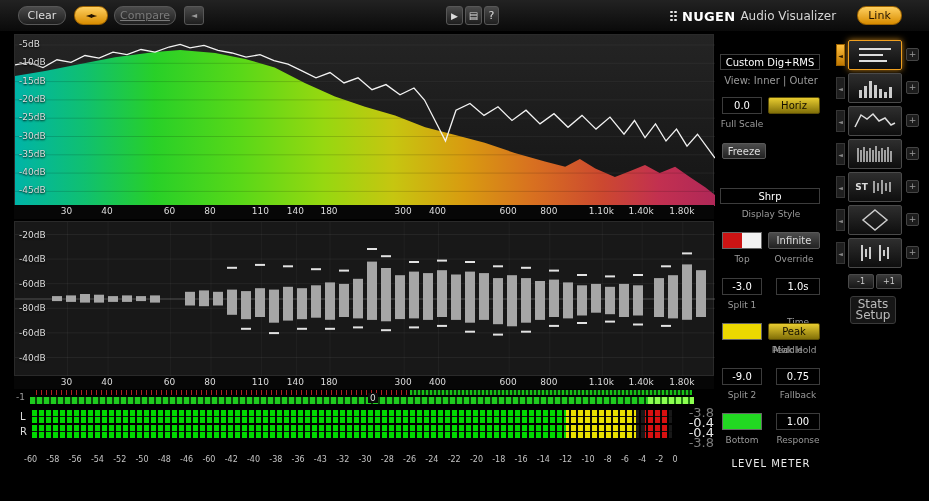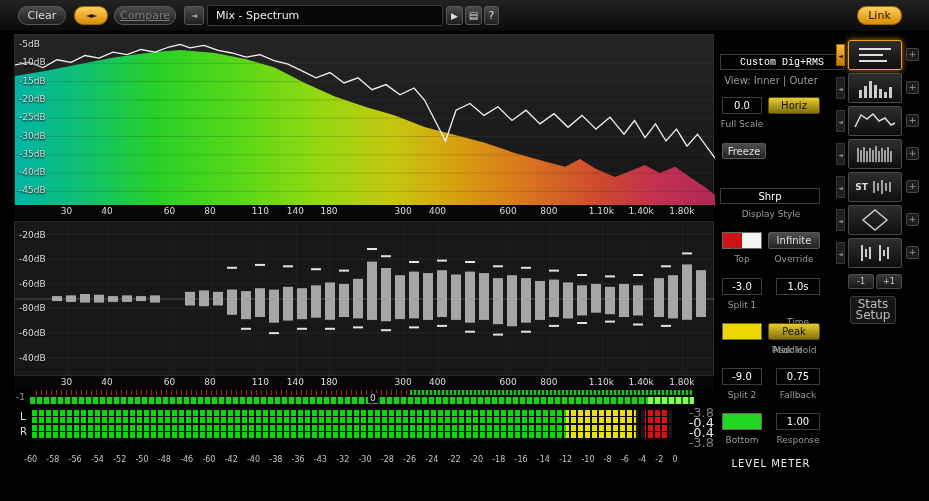--- a/index.html
+++ b/index.html
@@ -96,26 +96,35 @@
 </head>
 <body>
 
 <div class="app">
 
   <div class="topbar">
     <div class="tb-btn" style="left:18px;width:48px;">Clear</div>
     <div class="tb-btn orange" style="left:74px;width:34px;font-size:8px;letter-spacing:-1px;">◄►</div>
     <div class="tb-btn dim" style="left:114px;width:62px;">Compare</div>
     <div class="tb-btn sq" style="left:184px;width:20px;font-size:8px;color:#999;">◄</div>
-    <div class="preset-select">
-      <span>Mix - Spectrum</span>
-    </div>
     <div class="tb-btn sq" style="left:446px;width:17px;font-size:9px;">▶</div>
     <div class="tb-btn sq" style="left:465px;width:17px;font-size:10px;">▤</div>
     <div class="tb-btn sq" style="left:484px;width:15px;font-size:11px;">?</div>
+    <div id="logo">
+      <span class="logo-dots">
+          <span></span>
+          <span></span>
+          <span></span>
+          <span></span>
+          <span></span>
+          <span></span>
+        </span>
+      <span class="logo-name">NUGEN</span>
+      <span class="logo-sub">Audio Visualizer</span>
+    </div>
     <div class="tb-btn orange" style="left:857px;width:45px;">Link</div>
   </div>
 
   <div id="spec-panel" class="panel">
     <svg id="spec-svg" width="700" height="171">
         <defs>
           <linearGradient id="sg" x1="0" y1="0" x2="1" y2="0">
             <stop offset="0%" stop-color="#00b4a8"></stop>
             <stop offset="10%" stop-color="#10c070"></stop>
             <stop offset="20%" stop-color="#28d028"></stop>
@@ -380,21 +389,21 @@
       <span>-12</span>
       <span>-10</span>
       <span>-8</span>
       <span>-6</span>
       <span>-4</span>
       <span>-2</span>
       <span>0</span>
     </div>
 
   <div id="controls">
-    <div class="ctl-box" style="left:2px;top:20px;width:124px;height:16px;font-family:Liberation Mono, monospace;">Custom Dig+RMS</div>
+    <div class="ctl-box" style="left:2px;top:20px;width:100px;height:16px;">Custom Dig+RMS</div>
     <div class="ctl-label" style="left:0;top:41px;width:106px;font-size:10px;">View: Inner | Outer</div>
     <div class="ctl-box" style="left:4px;top:63px;width:40px;height:17px;">0.0</div>
     <div class="ctl-btn-olive" style="left:50px;top:63px;width:52px;height:17px;">Horiz</div>
     <div class="ctl-label" style="left:0;top:85px;width:48px;">Full Scale</div>
     <div class="ctl-btn-dark" style="left:4px;top:109px;width:44px;height:16px;">Freeze</div>
     <div class="ctl-box" style="left:2px;top:154px;width:100px;height:16px;">Shrp</div>
     <div class="ctl-label" style="left:0;top:175px;width:106px;">Display Style</div>
     <div id="swatch-top" class="swatch" style="left: 4px; top: 198px; width: 40px; height: 17px; background: linear-gradient(90deg, rgb(204, 20, 20) 0px, rgb(204, 20, 20) 50%, rgb(242, 242, 242) 50%, rgb(242, 242, 242) 100%);"></div>
     <div class="ctl-btn-dark" style="left:50px;top:198px;width:52px;height:17px;">Infinite</div>
     <div class="ctl-label" style="left:4px;top:220px;width:40px;">Top</div>

